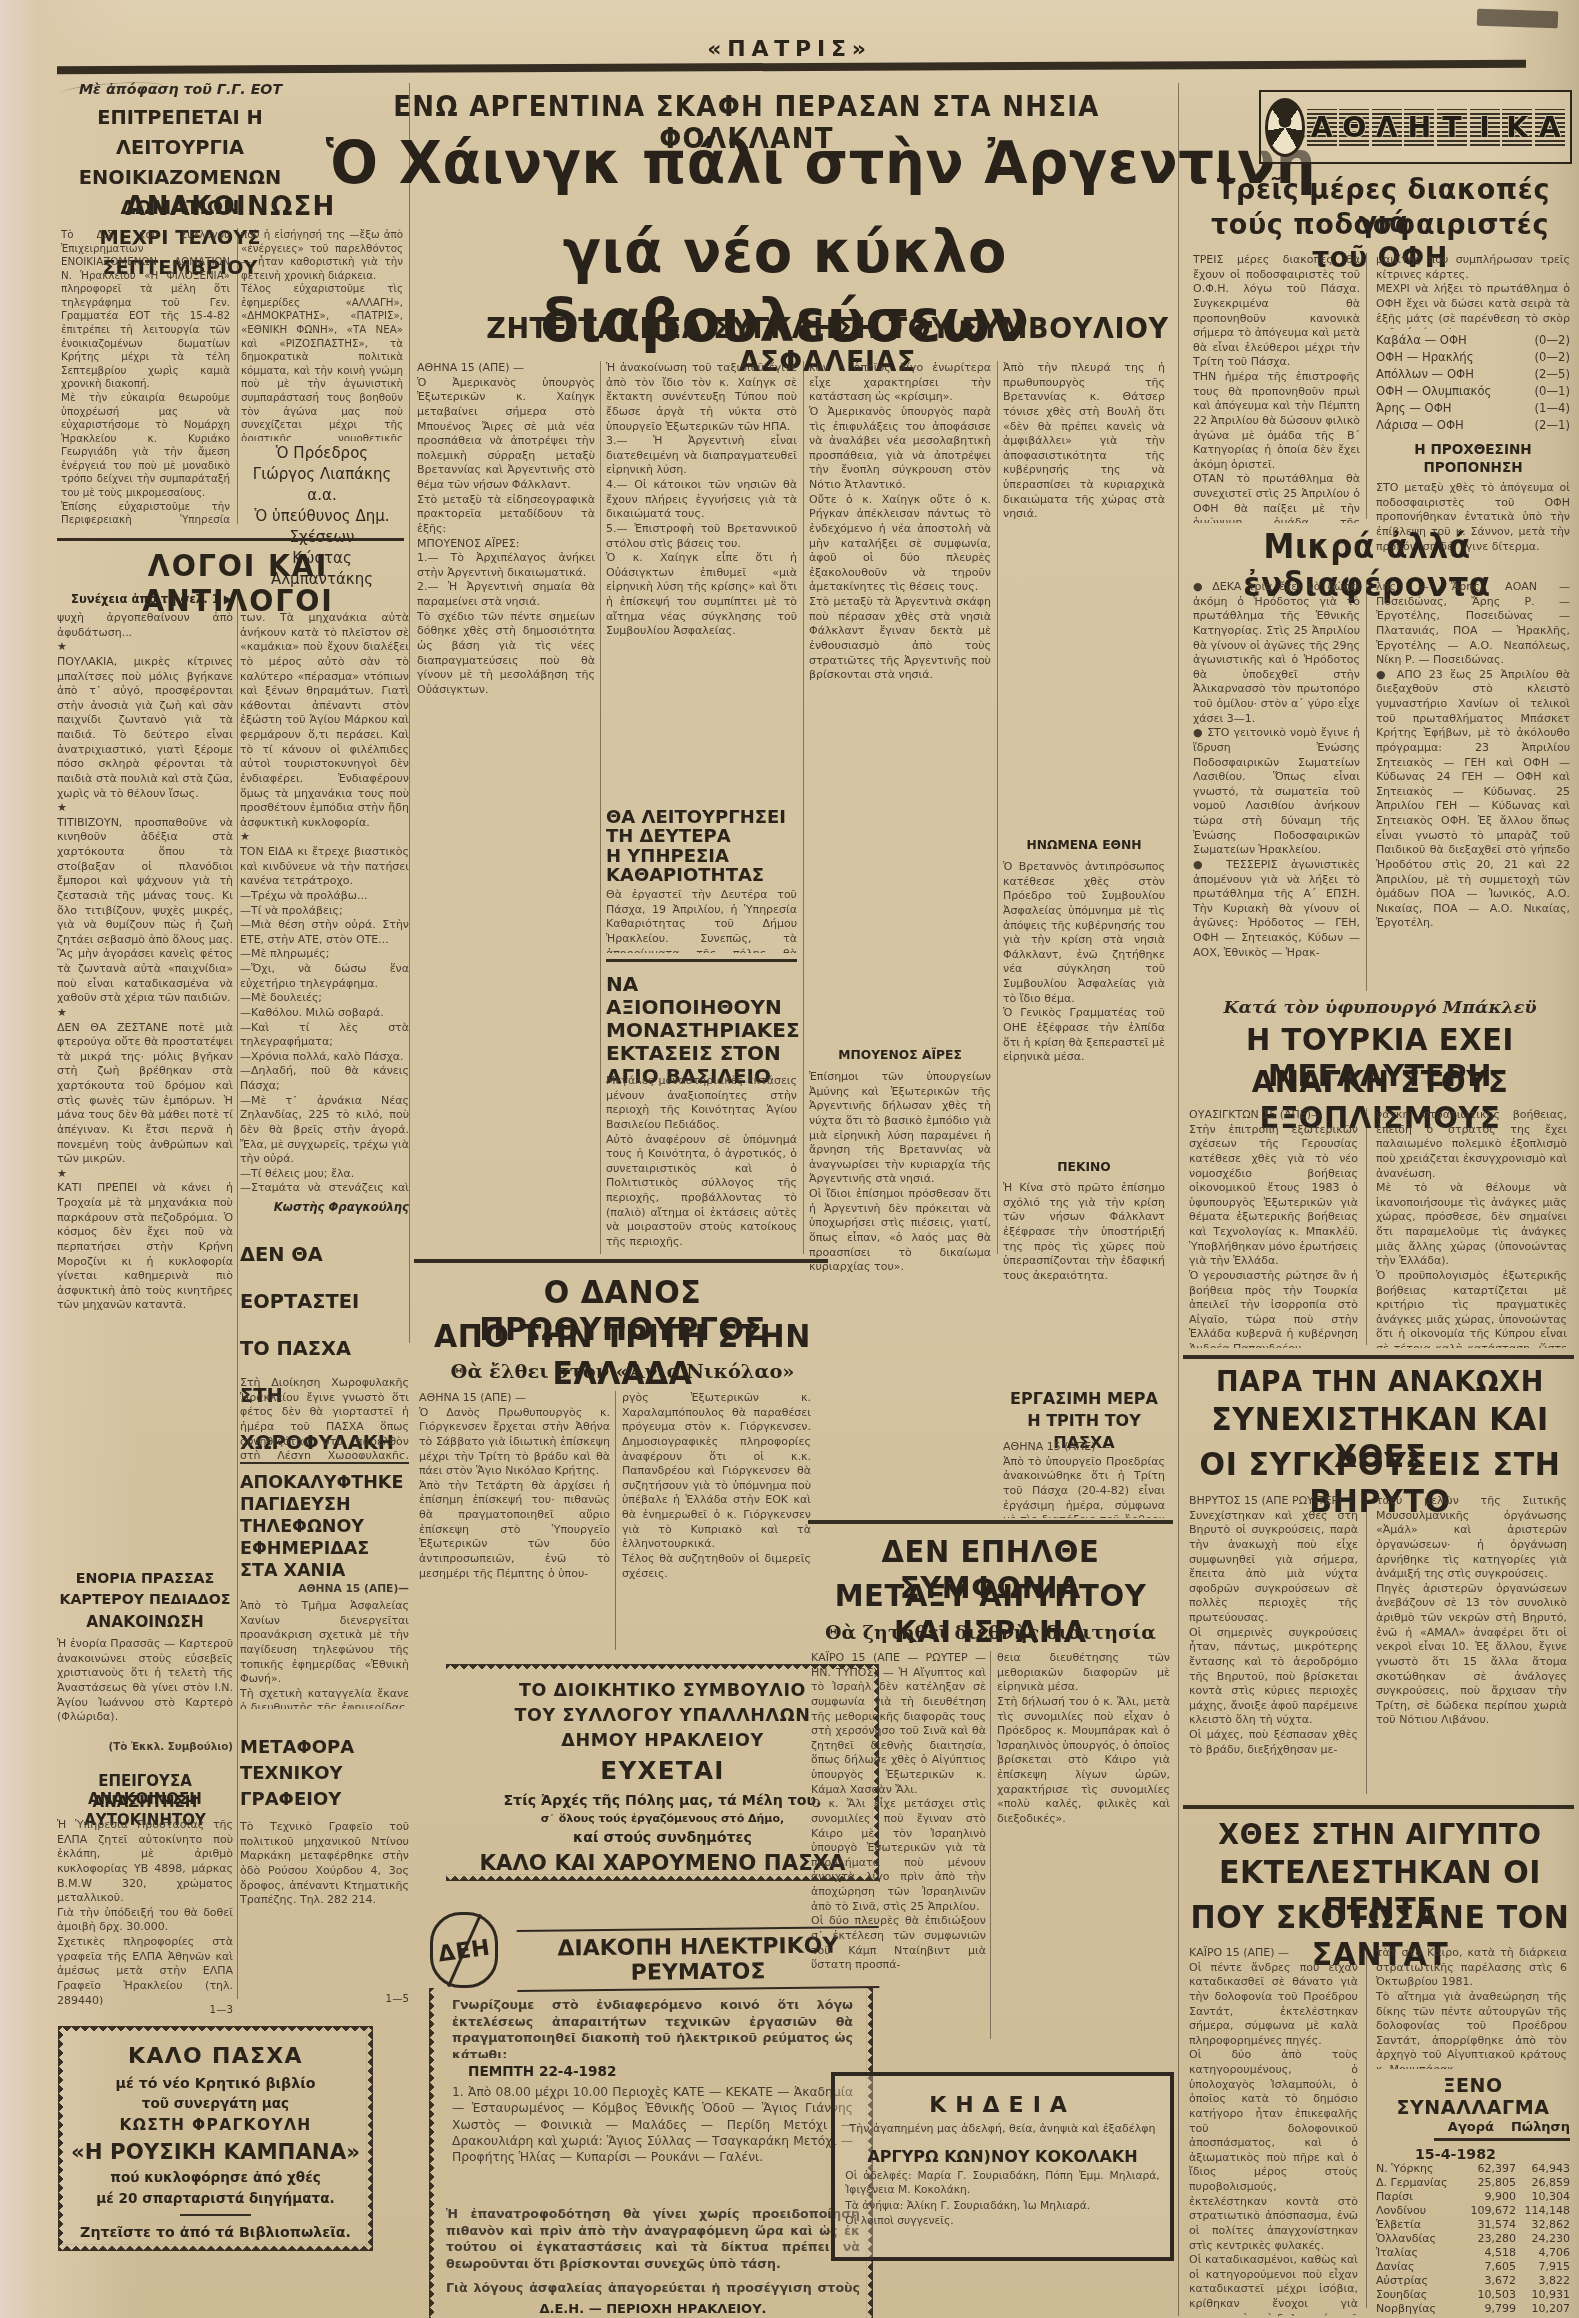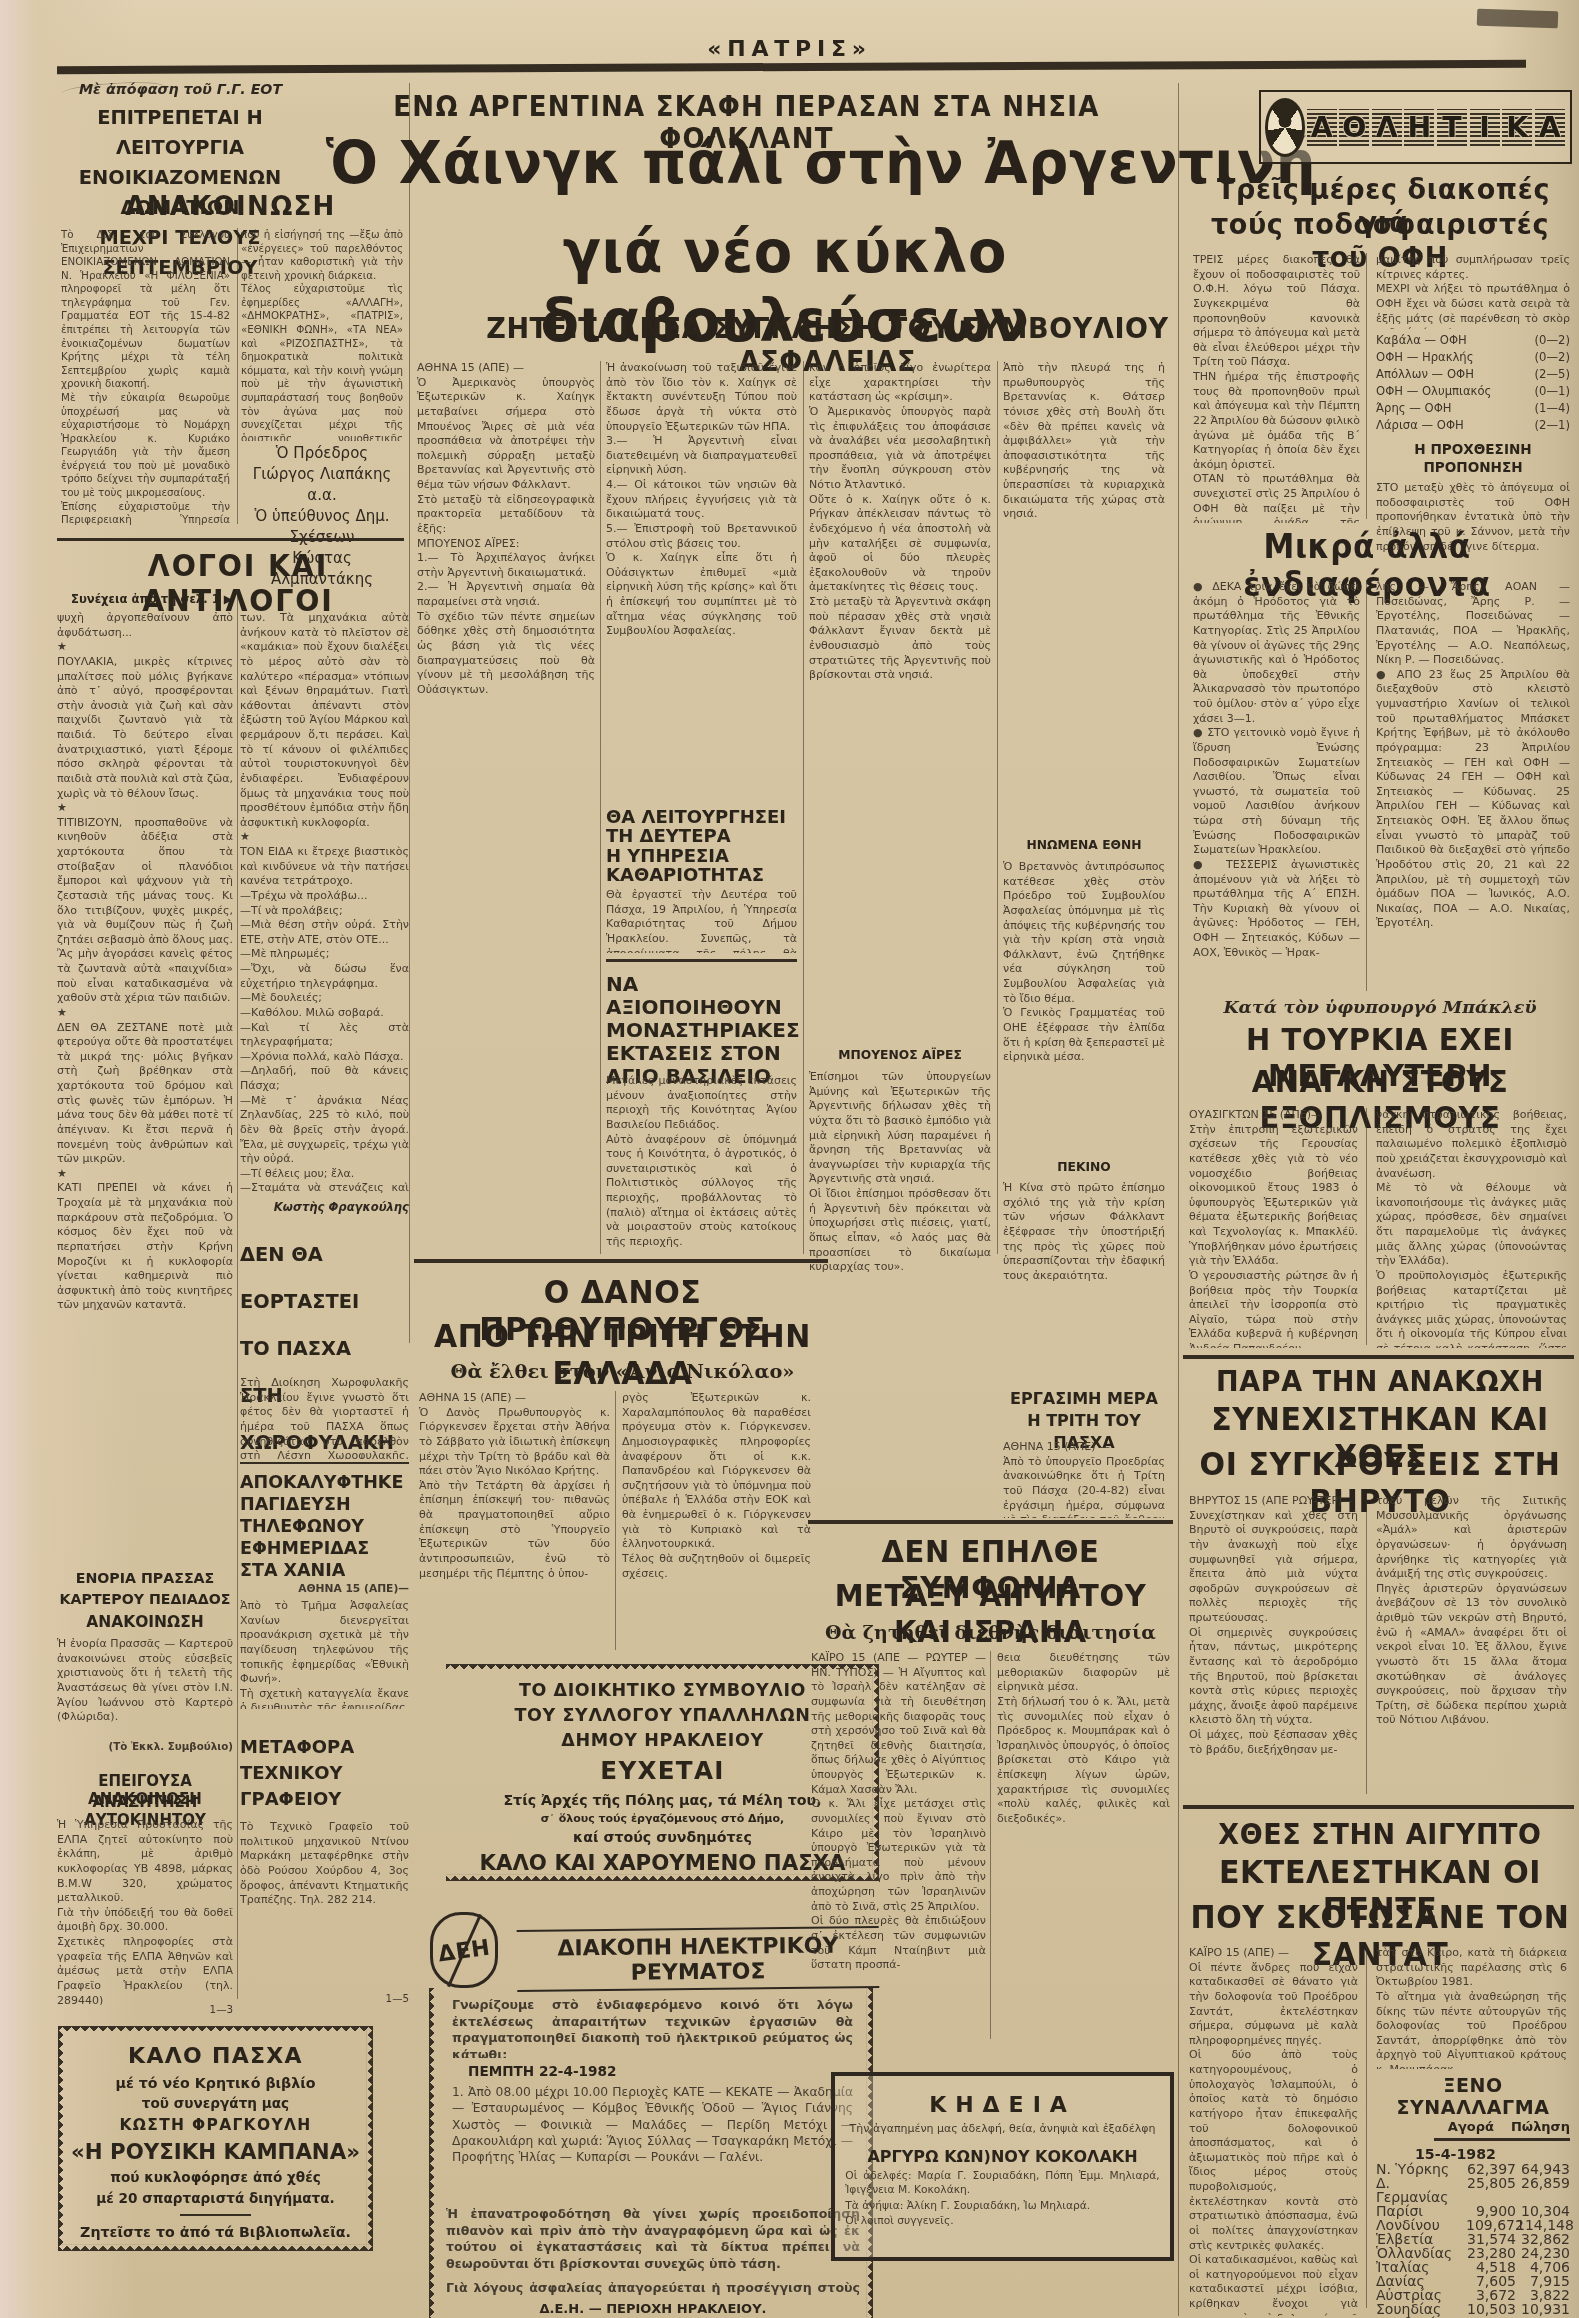--- a/index.html
+++ b/index.html
@@ -22,21 +22,21 @@
   .kicker-i{font-style:italic;font-weight:bold;color:#2f2820;}
   .bighead{font-weight:bold;color:#29221a;letter-spacing:0.6px;transform:scaleY(1.06);transform-origin:top;}
   .subbold{font-weight:bold;color:#2b241b;text-align:center;}
   .zzh{height:7.1px;background-image:linear-gradient(135deg,#3a3126 3.9px,transparent 3.9px),linear-gradient(-135deg,#3a3126 3.9px,transparent 3.9px);background-size:9px 7.1px;background-repeat:repeat-x;}
   .zzv{width:7.1px;background-image:linear-gradient(45deg,#3a3126 3.9px,transparent 3.9px),linear-gradient(135deg,#3a3126 3.9px,transparent 3.9px);background-size:7.1px 9px;background-repeat:repeat-y;}
   .tile{display:inline-block;width:30px;height:37px;margin:0 1.3px;background:repeating-linear-gradient(0deg,#39links316 0,#3a3126 1.9px,#d9c8a6 1.9px,#d9c8a6 4.5px);background:repeating-linear-gradient(0deg,#3a3126 0 1.9px,#d9c8a6 1.9px 4.5px);font-weight:bold;font-size:28.4px;line-height:37px;text-align:center;color:#221d15;text-shadow:0.6px 0.6px 0 #d9c8a6,-0.6px -0.6px 0 #d9c8a6,0.6px -0.6px 0 #d9c8a6,-0.6px 0.6px 0 #d9c8a6;}
   .ball{width:53px;height:53px;border-radius:50%;border:3.2px solid #2c2519;background:
     radial-gradient(circle at 50% 38%,#2c2519 17%,transparent 18%),
     conic-gradient(#2c2519 0 35deg,#eee2c6 35deg 100deg,#2c2519 100deg 150deg,#eee2c6 150deg 215deg,#2c2519 215deg 260deg,#eee2c6 260deg 325deg,#2c2519 325deg 360deg);}
   .match-row{display:flex;justify-content:space-between;font-size:11.6px;line-height:17px;color:#3c342a;}
-  .fx-row{display:flex;font-size:14px;line-height:14px;color:#3c342a;}
+  .fx-row{display:flex;font-size:11px;line-height:14px;color:#3c342a;}
   .fx-row .n{flex:1;text-align:left;}
   .fx-row .b{width:50px;text-align:right;}
   .fx-row .s{width:54px;text-align:right;}
   .smudge{background:rgba(40,32,22,.8);border-radius:1.9px;}
 </style>
 </head>
 <body>
 
 <div class="abs ctr" style="left:0;top:36px;width:1579px;font-size:22px;font-weight:bold;letter-spacing:5.8px;color:#2b241b;">«ΠΑΤΡΙΣ»</div>
 <div class="abs rule" style="left:57px;top:63px;width:1469px;height:8.4px;transform:rotate(-0.25deg);"></div>

